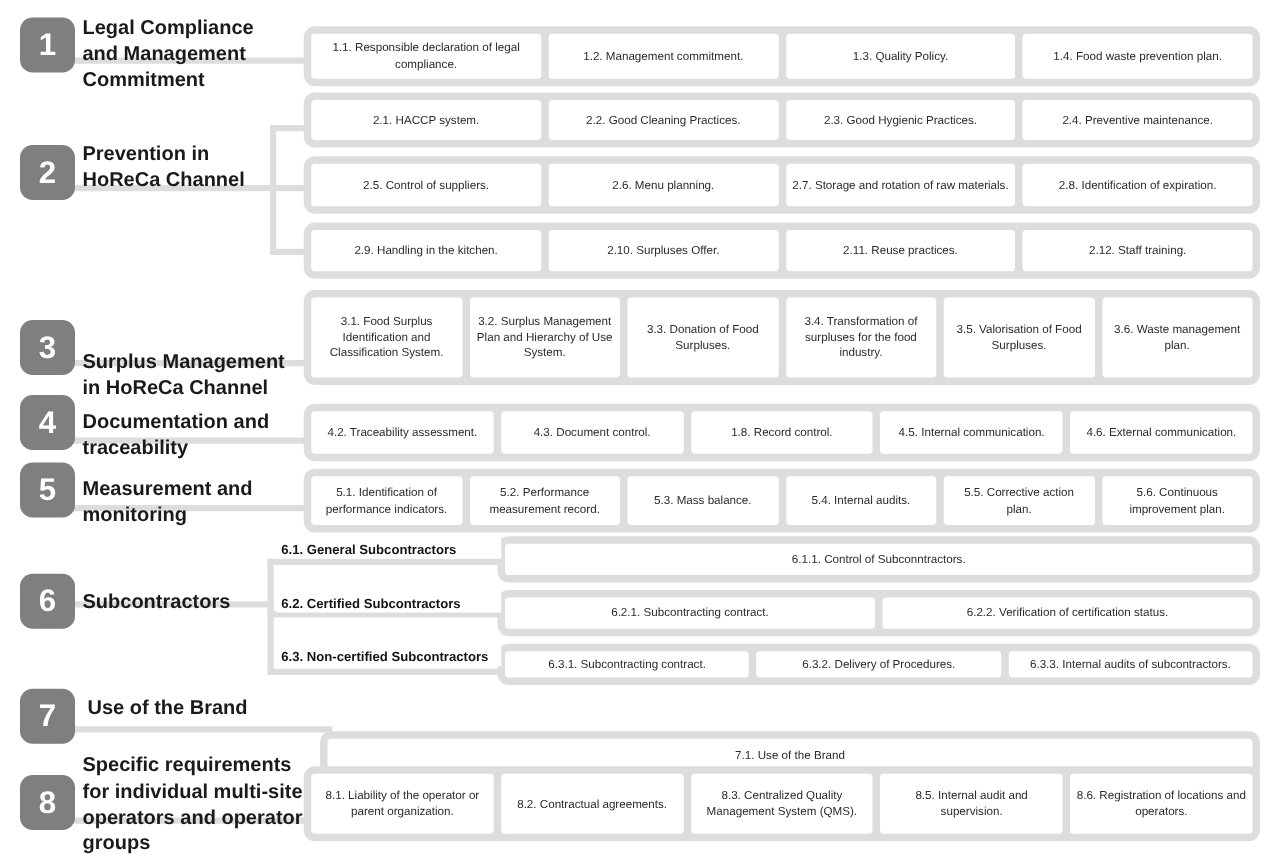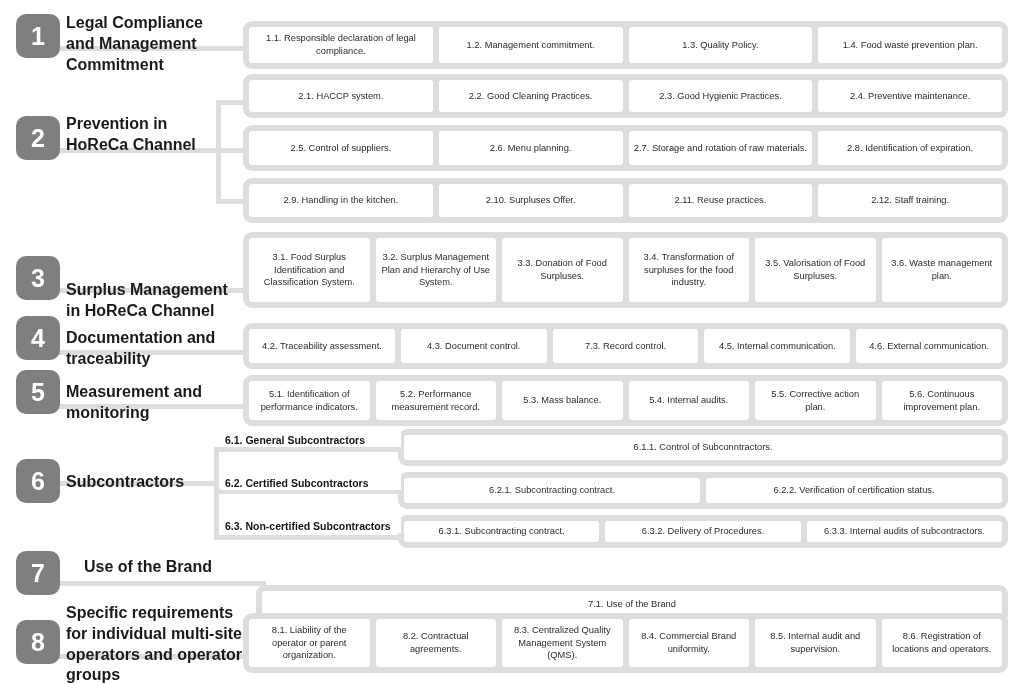--- a/index.html
+++ b/index.html
@@ -135,21 +135,21 @@
     <div class="cell">3.5. Valorisation of Food Surpluses.</div>
     <div class="cell">3.6. Waste management plan.</div>
   </div>
 
   <div class="conn" style="left:56px;top:350px;width:196px;height:5px;"></div>
   <div class="badge" style="left:16px;top:316px;">4</div>
   <div class="sec-title" style="left:66px;top:328px;width:175px;">Documentation and traceability</div>
   <div class="rowbox" style="left:243px;top:323px;width:765px;height:46px;">
     <div class="cell">4.2. Traceability assessment.</div>
     <div class="cell">4.3. Document control.</div>
-    <div class="cell">7.3. Record control.</div>
+    <div class="cell">1.8. Record control.</div>
     <div class="cell">4.5. Internal communication.</div>
     <div class="cell">4.6. External communication.</div>
   </div>
 
   <div class="conn" style="left:56px;top:404px;width:196px;height:5px;"></div>
   <div class="badge" style="left:16px;top:370px;">5</div>
   <div class="sec-title" style="left:66px;top:382px;width:175px;">Measurement and monitoring</div>
   <div class="rowbox" style="left:243px;top:375px;width:765px;height:51px;">
     <div class="cell">5.1. Identification of performance indicators.</div>
     <div class="cell">5.2. Performance measurement record.</div>
@@ -180,30 +180,29 @@
     <div class="cell">6.2.2. Verification of certification status.</div>
   </div>
   <div class="rowbox" style="left:398px;top:515px;width:610px;height:33px;">
     <div class="cell">6.3.1. Subcontracting contract.</div>
     <div class="cell">6.3.2. Delivery of Procedures.</div>
     <div class="cell">6.3.3. Internal audits of subcontractors.</div>
   </div>
 
   <div class="conn" style="left:56px;top:581px;width:210px;height:5px;"></div>
   <div class="badge" style="left:16px;top:551px;">7</div>
-  <div class="sec-title" style="left:84px;top:557px;width:170px;">Use of the Brand</div>
+  <div class="sec-title" style="left:70px;top:557px;width:170px;">Use of the Brand</div>
   <div class="rowbox" style="left:256px;top:585px;width:752px;height:39px;justify-content:flex-end;">
     <div class="cell">7.1.   Use of the Brand</div>
   </div>
 
   <div class="conn" style="left:56px;top:654px;width:196px;height:5px;"></div>
   <div class="badge" style="left:16px;top:620px;">8</div>
   <div class="sec-title" style="left:66px;top:603px;width:185px;">Specific requirements for individual multi-site operators and operator groups</div>
   <div class="rowbox" style="left:243px;top:613px;width:765px;height:60px;">
     <div class="cell">8.1. Liability of the operator or parent organization.</div>
     <div class="cell">8.2. Contractual agreements.</div>
     <div class="cell">8.3. Centralized Quality Management System (QMS).</div>
-    <div class="cell">8.4. Commercial Brand uniformity.</div>
     <div class="cell">8.5. Internal audit and supervision.</div>
     <div class="cell">8.6. Registration of locations and operators.</div>
   </div>
 
 </div>
 
 </body></html>

